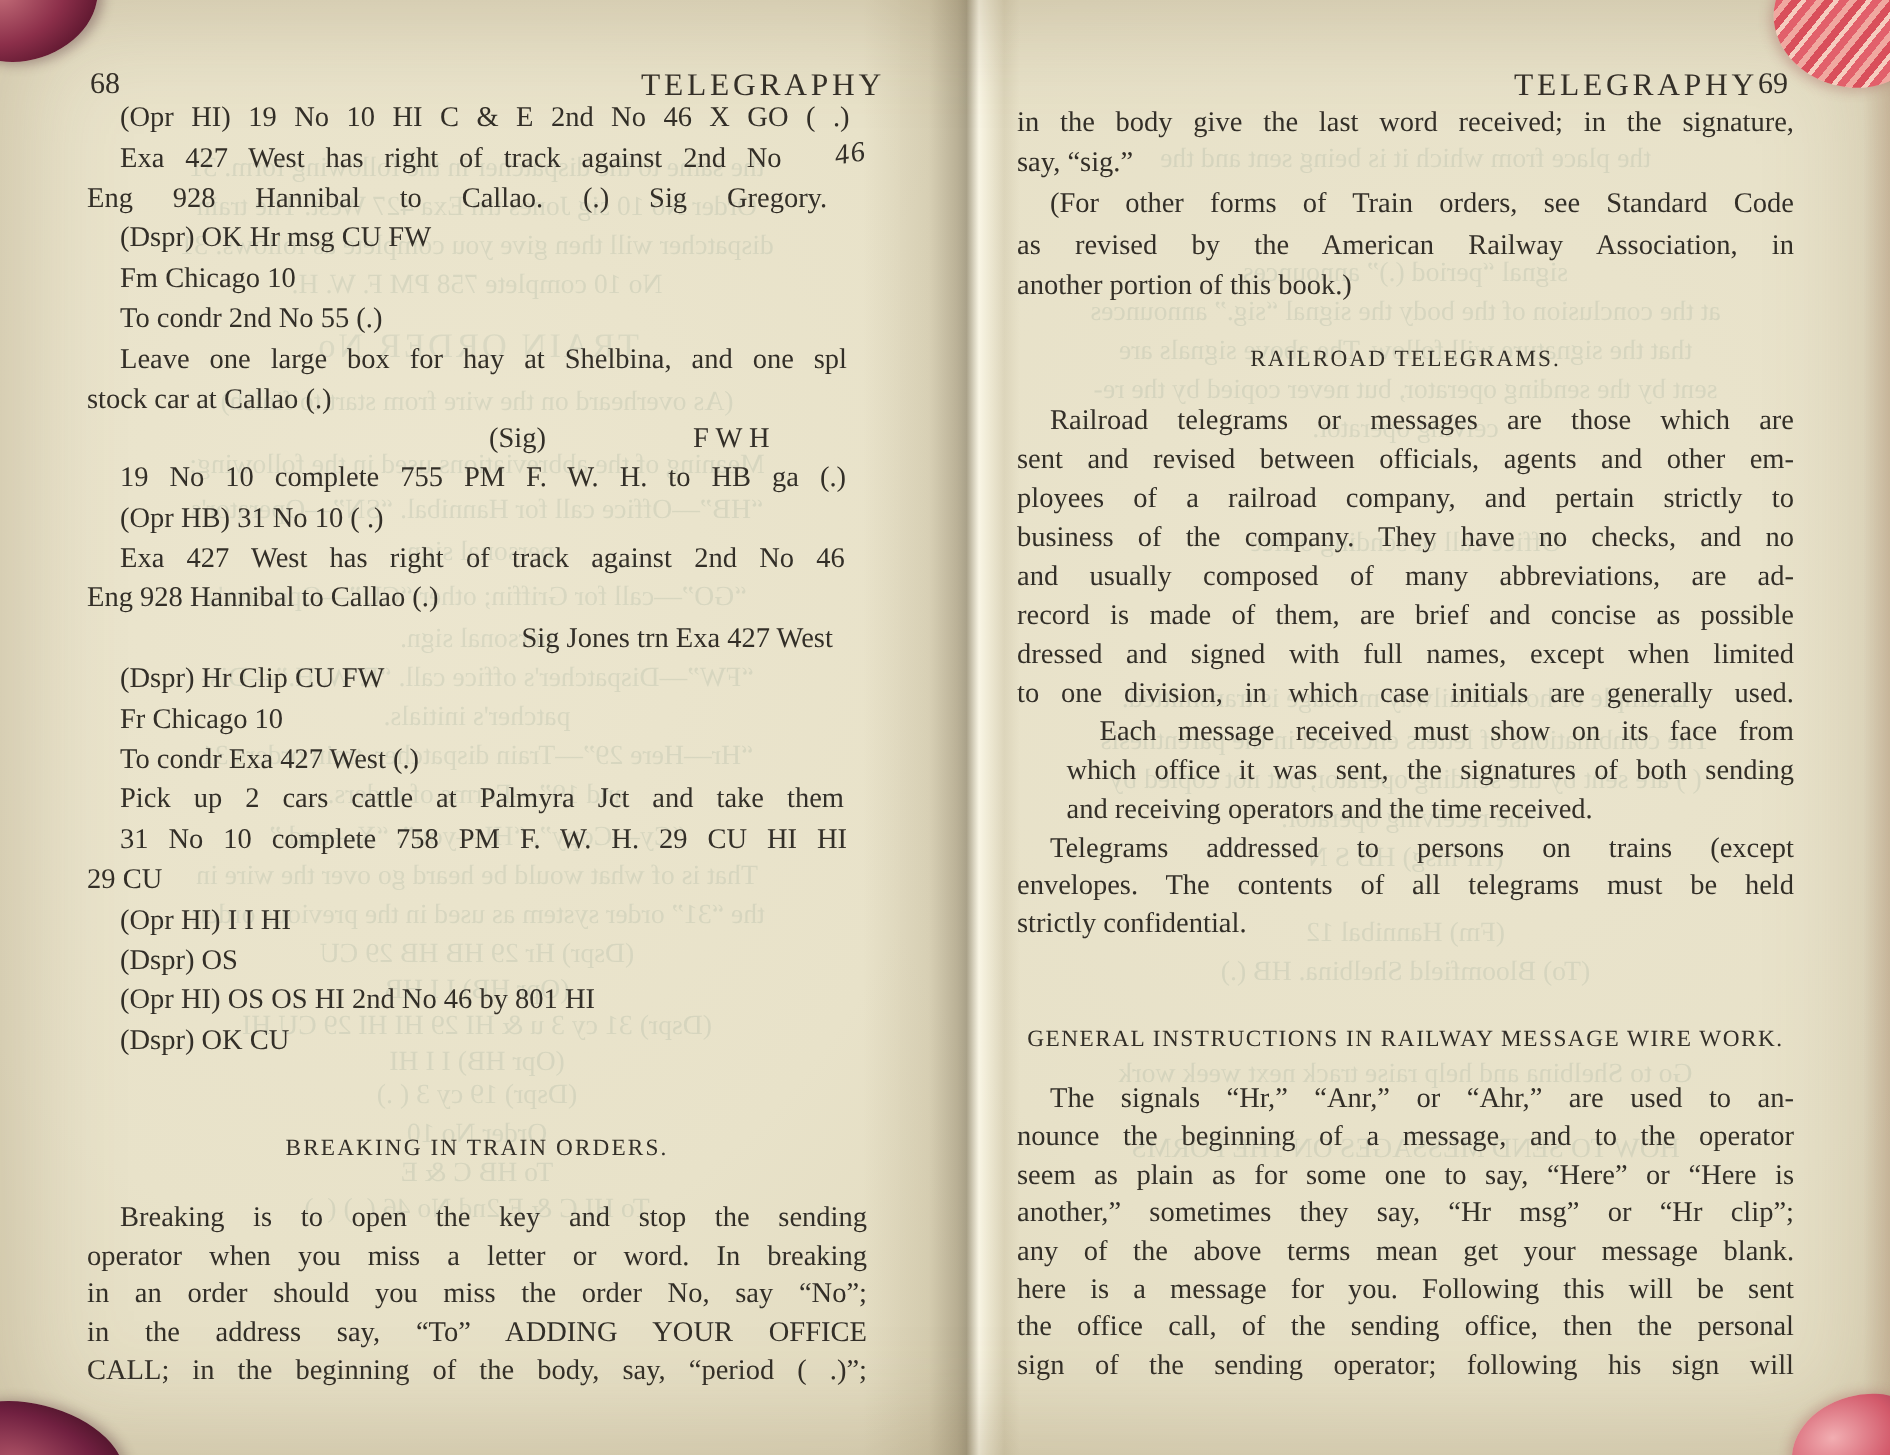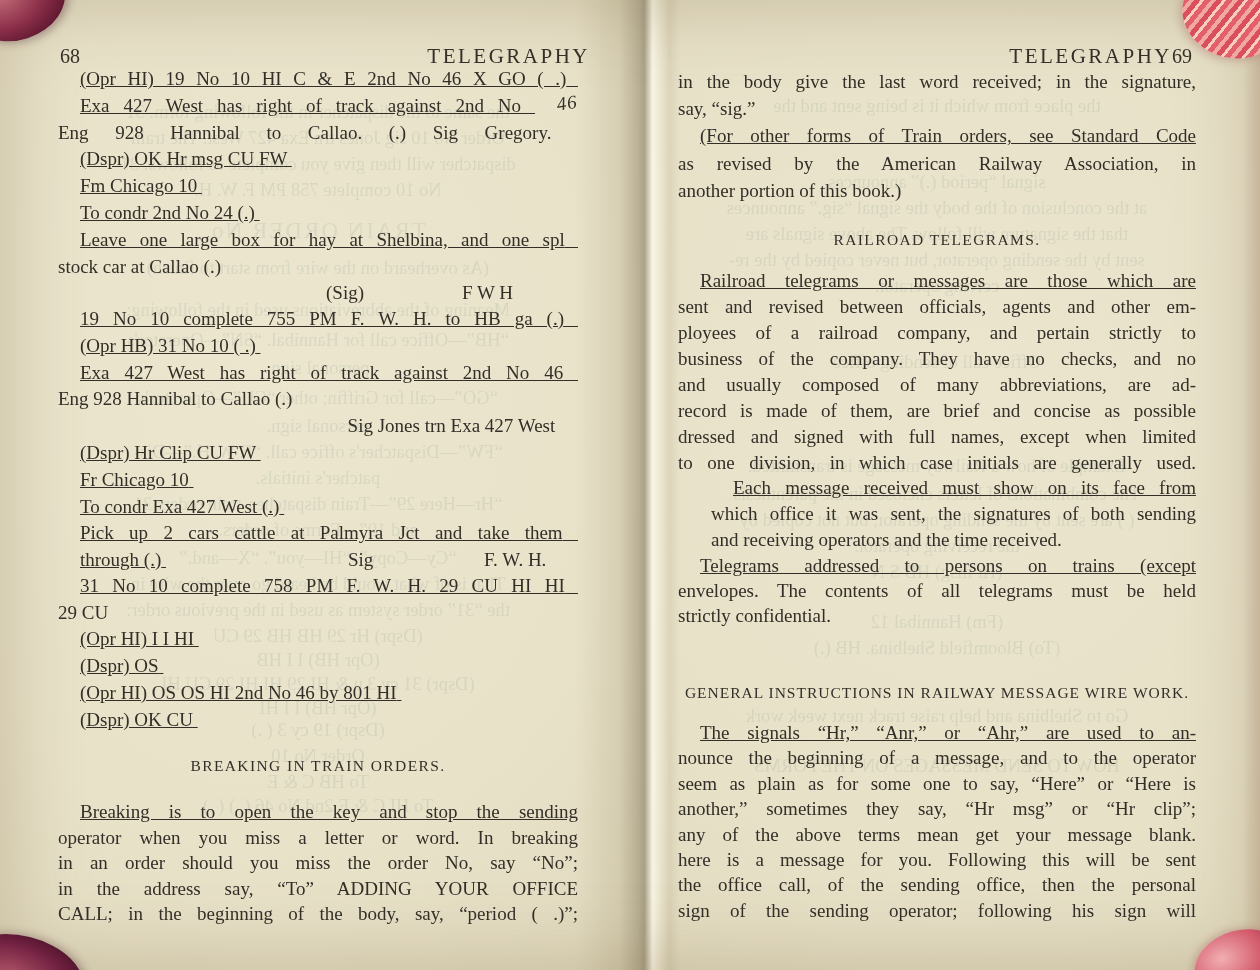--- a/index.html
+++ b/index.html
@@ -26,21 +26,21 @@
   .header .title{display:block;text-align:right;font-size:21px;letter-spacing:2.5px;}
   .page-left  .header .title{transform:translateX(12px);}
   .page-right .header .title{transform:translateX(-24px);}
   .pageno{position:absolute;top:1px;font-size:20px;}
   .page-left  .pageno{left:2px;}
   .page-right .pageno{right:4px;}
 
   
   .blk{position:absolute;left:0;right:0;font-size:19px;}
   .line{position:relative;min-height:1em;}
-  .line.in{text-indent:22px;text-decoration:underline;}
+  .line.in{text-indent:22px;}
   .line.j{text-align:justify;text-align-last:justify;}
   .line.right{text-align:right;padding-right:18px;}
   .line.sig{height:1.35em;}
   .line.sig .m{position:absolute;left:268px;top:0;}
   .line.sig .r{position:absolute;left:404px;top:0;}
   .hw{font-style:italic;display:inline-block;transform:rotate(-9deg) translateY(-1px);letter-spacing:1px;}
 
   #l-orders{top:66px;line-height:26.8px;}
   #l-sechead{top:757px;}
   #l-para{top:799px;line-height:25.6px;}
@@ -171,21 +171,21 @@
           <div class="line in j"><span class="l"></span><span class="t">(Opr HI) 19 No 10 HI C &amp; E 2nd No 46 X GO ( .)</span> <span class="hw"></span><span class="m"></span><span class="r"></span></div>
 
           <div class="line in j"><span class="l"></span><span class="t">Exa 427 West has right of track against 2nd No</span> <span class="hw">46</span><span class="m"></span><span class="r"></span></div>
 
           <div class="line j"><span class="l"></span><span class="t">Eng 928 Hannibal to Callao. (.) Sig Gregory.</span> <span class="hw"></span><span class="m"></span><span class="r"></span></div>
 
           <div class="line in"><span class="l"></span><span class="t">(Dspr) OK Hr msg CU FW</span> <span class="hw"></span><span class="m"></span><span class="r"></span></div>
 
           <div class="line in"><span class="l"></span><span class="t">Fm Chicago 10</span> <span class="hw"></span><span class="m"></span><span class="r"></span></div>
 
-          <div class="line in"><span class="l"></span><span class="t">To condr 2nd No 24 (.)</span> <span class="hw"></span><span class="m"></span><span class="r"></span></div>
+          <div class="line in"><span class="l"></span><span class="t">To condr 2nd No 55 (.)</span> <span class="hw"></span><span class="m"></span><span class="r"></span></div>
 
           <div class="line in j"><span class="l"></span><span class="t">Leave one large box for hay at Shelbina, and one spl</span> <span class="hw"></span><span class="m"></span><span class="r"></span></div>
 
           <div class="line"><span class="l"></span><span class="t">stock car at Callao (.)</span> <span class="hw"></span><span class="m"></span><span class="r"></span></div>
 
           <div class="line sig"><span class="l"></span><span class="t"></span> <span class="hw"></span><span class="m">(Sig)</span><span class="r">F W H</span></div>
 
           <div class="line in j"><span class="l"></span><span class="t">19 No 10 complete 755 PM F. W. H. to HB ga (.)</span> <span class="hw"></span><span class="m"></span><span class="r"></span></div>
 
           <div class="line in"><span class="l"></span><span class="t">(Opr HB) 31 No 10 ( .)</span> <span class="hw"></span><span class="m"></span><span class="r"></span></div>
@@ -197,21 +197,20 @@
           <div class="line right"><span class="l"></span><span class="t">Sig Jones trn Exa 427 West</span> <span class="hw"></span><span class="m"></span><span class="r"></span></div>
 
           <div class="line in"><span class="l"></span><span class="t">(Dspr) Hr Clip CU FW</span> <span class="hw"></span><span class="m"></span><span class="r"></span></div>
 
           <div class="line in"><span class="l"></span><span class="t">Fr Chicago 10</span> <span class="hw"></span><span class="m"></span><span class="r"></span></div>
 
           <div class="line in"><span class="l"></span><span class="t">To condr Exa 427 West (.)</span> <span class="hw"></span><span class="m"></span><span class="r"></span></div>
 
           <div class="line in j"><span class="l"></span><span class="t">Pick up 2 cars cattle at Palmyra Jct and take them</span> <span class="hw"></span><span class="m"></span><span class="r"></span></div>
 
-          <div class="line sig in"><span class="l">through (.)</span><span class="t"></span> <span class="hw"></span><span class="m">Sig</span><span class="r">F. W. H.</span></div>
 
           <div class="line in j"><span class="l"></span><span class="t">31 No 10 complete 758 PM F. W. H. 29 CU HI HI</span> <span class="hw"></span><span class="m"></span><span class="r"></span></div>
 
           <div class="line"><span class="l"></span><span class="t">29 CU</span> <span class="hw"></span><span class="m"></span><span class="r"></span></div>
 
           <div class="line in"><span class="l"></span><span class="t">(Opr HI) I I HI</span> <span class="hw"></span><span class="m"></span><span class="r"></span></div>
 
           <div class="line in"><span class="l"></span><span class="t">(Dspr) OS</span> <span class="hw"></span><span class="m"></span><span class="r"></span></div>
 
           <div class="line in"><span class="l"></span><span class="t">(Opr HI) OS OS HI 2nd No 46 by 801 HI</span> <span class="hw"></span><span class="m"></span><span class="r"></span></div>

